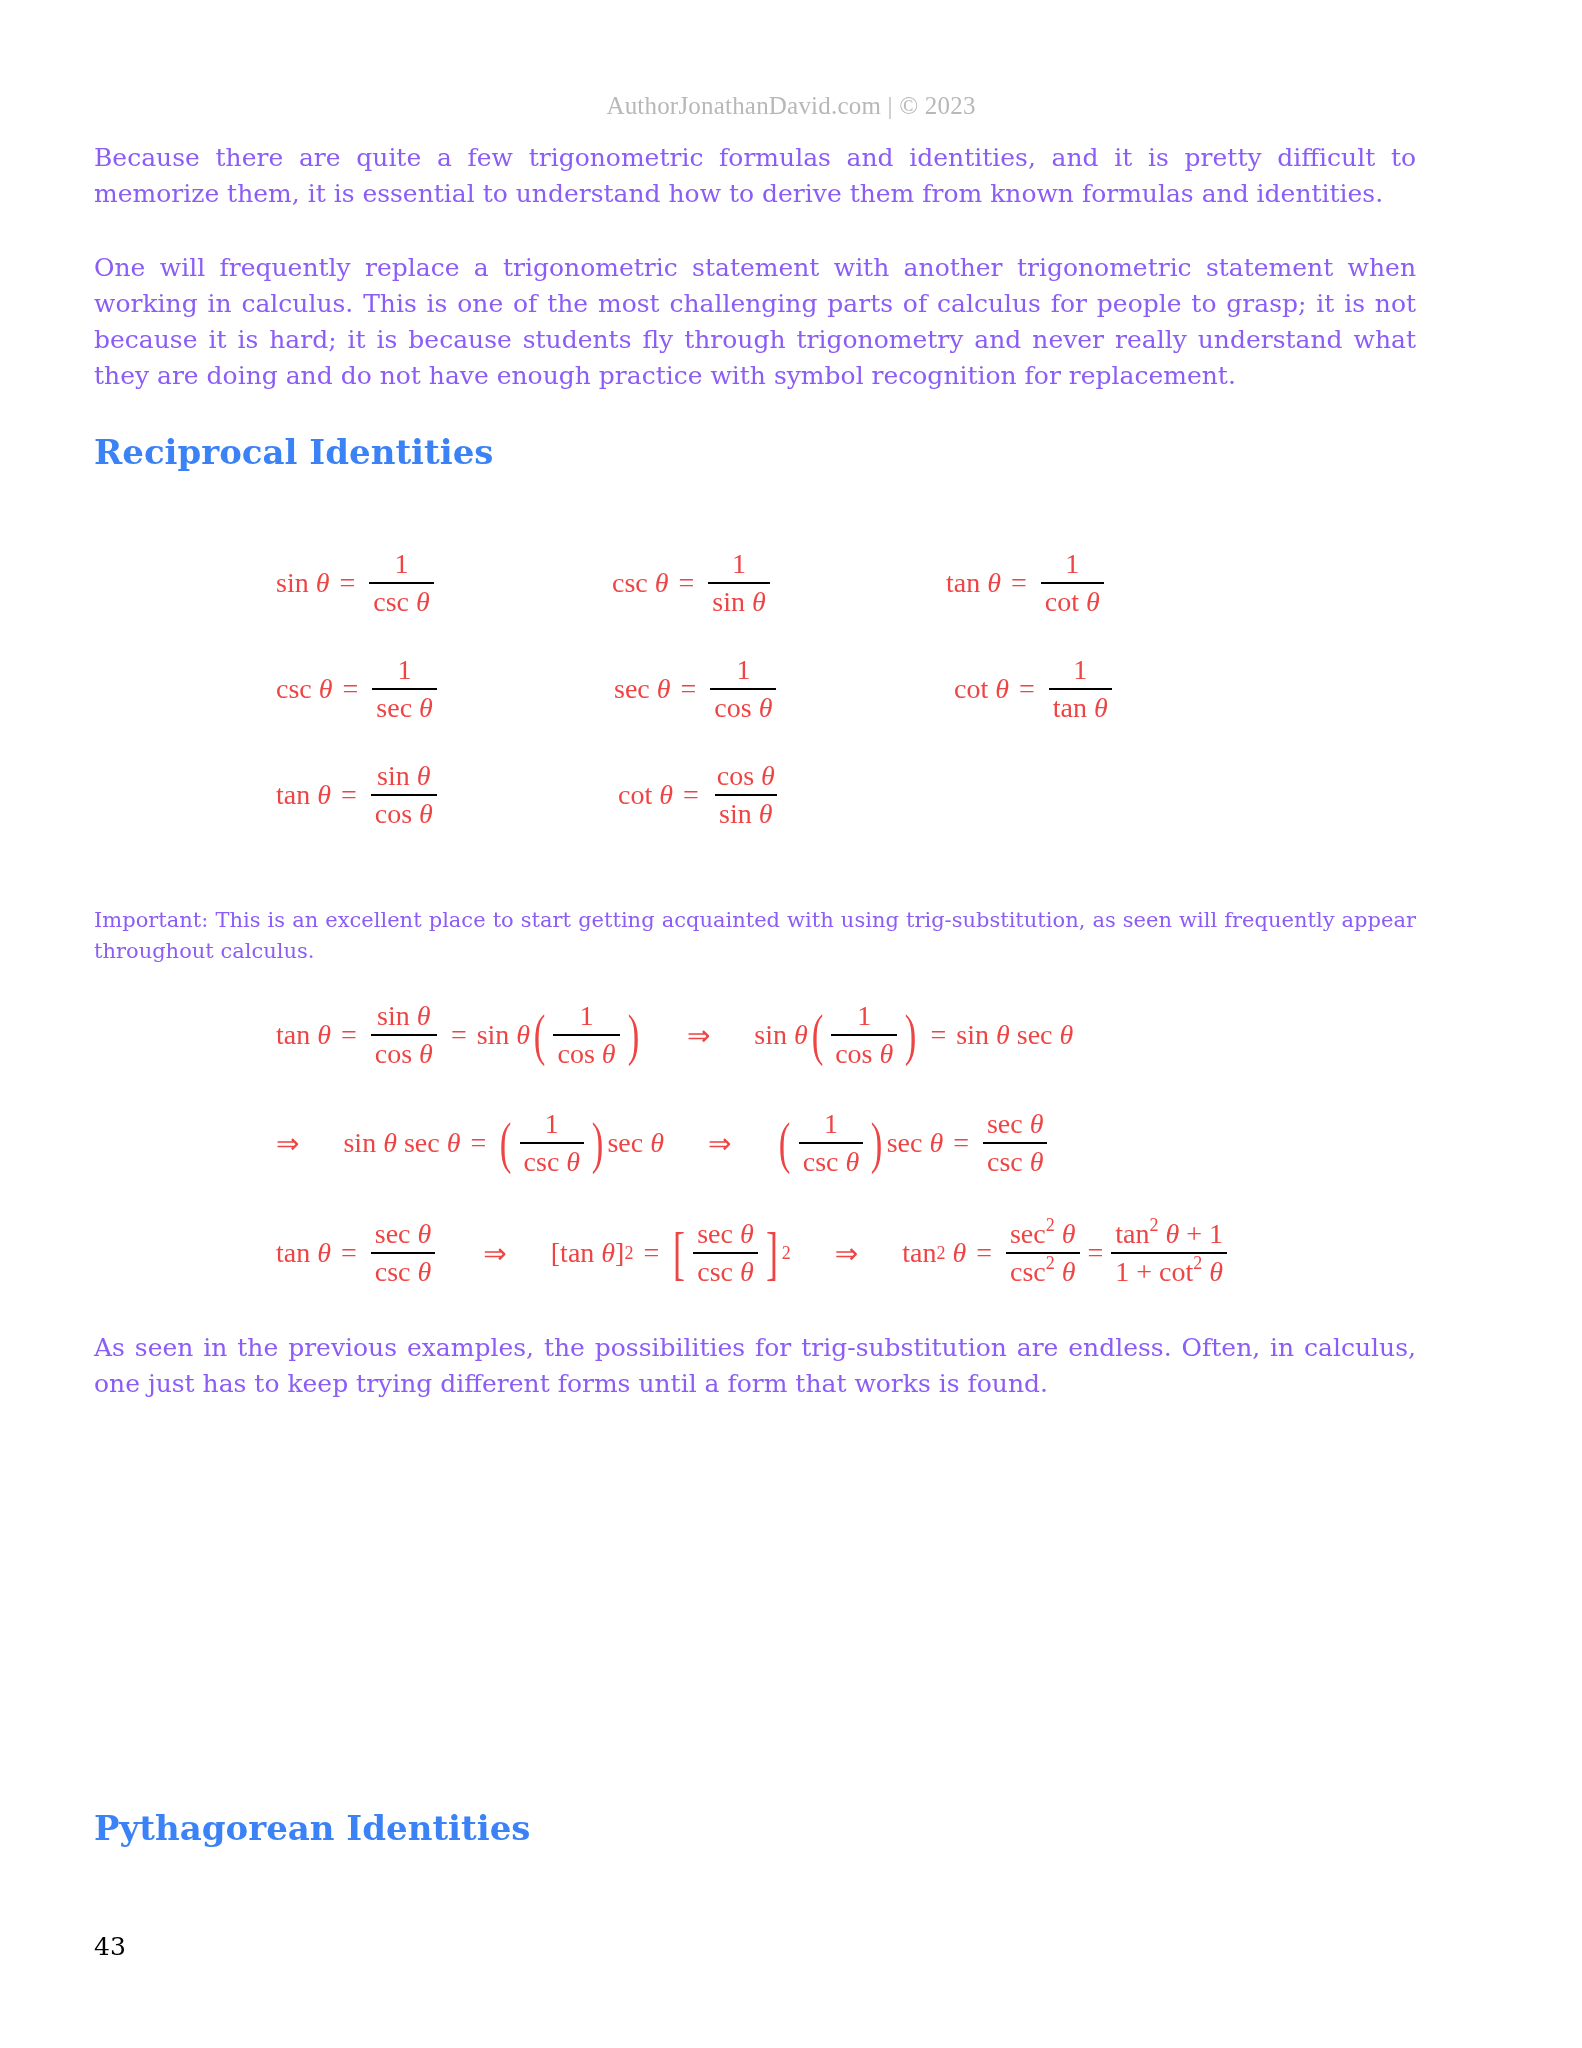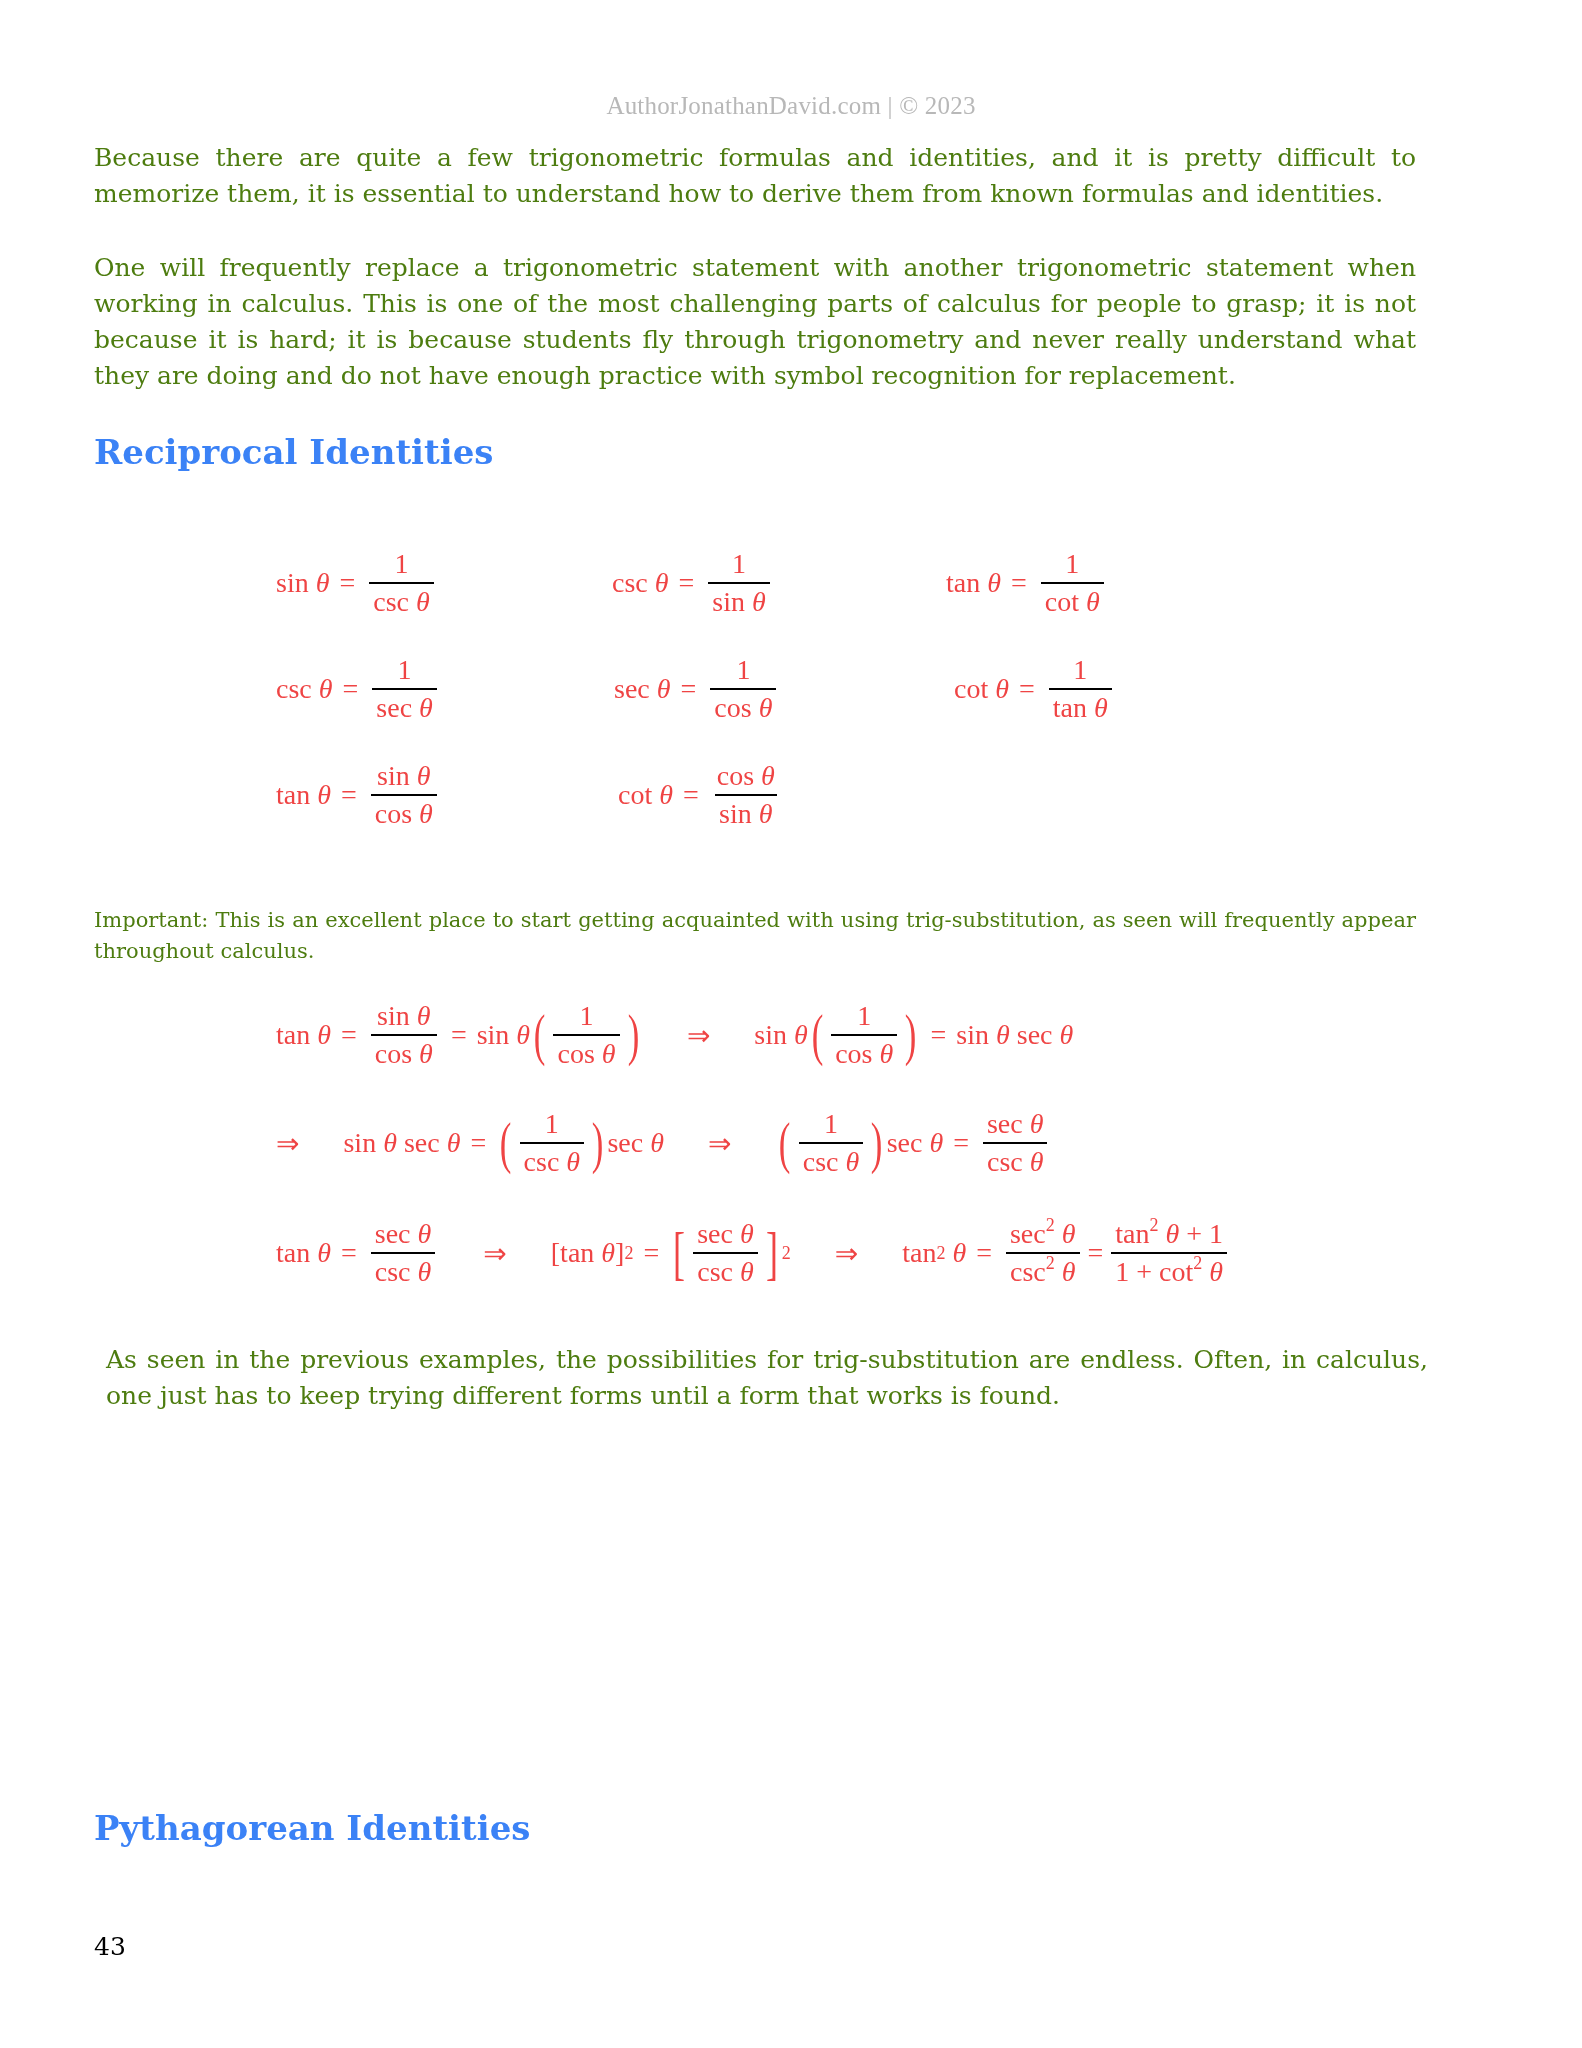--- a/index.html
+++ b/index.html
@@ -5,21 +5,21 @@
     html, body { margin: 0; padding: 0; background: #ffffff; }
     body { width: 1582px; height: 2048px; position: relative; overflow: hidden; color: #000; }
     .page { position: absolute; left: 0; top: 0; width: 1368px; height: 2048px; background: #fff; }
     .header {
       position: absolute; left: 0; width: 1582px; top: 92px; text-align: center;
       font-family: "Liberation Serif", serif; font-size: 25px; color: #b8b8b8; letter-spacing: 0.2px;
     }
     .para {
       position: absolute; left: 94px; width: 1322px;
       font-family: "DejaVu Serif", serif; font-size: 25px; line-height: 36px; text-align: justify;
-      color: #4d7c0f;
+      color: #8b5cf6;
     }
     .para.small { font-size: 21px; line-height: 31px; }
     h2 {
       position: absolute; left: 94px; margin: 0;
       font-family: "DejaVu Serif", serif; font-weight: bold; font-size: 34px; color: #3b82f6;
     }
     .math {
       font-family: "Liberation Serif", serif; font-size: 28px; color: #ef4444;
       display: inline-flex; align-items: center; white-space: nowrap;
     }
@@ -185,18 +185,18 @@
         <span class="num"><span>sec</span><sup>2</sup>&nbsp;<i class="th">θ</i></span>
         <span class="den"><span>csc</span><sup>2</sup>&nbsp;<i class="th">θ</i></span>
       </span>
     <span class="op" style="margin:0 4px;">=</span>
     <span class="frac">
         <span class="num"><span>tan</span><sup>2</sup>&nbsp;<i class="th">θ</i>&nbsp;<span>+</span>&nbsp;<span>1</span></span>
         <span class="den"><span>1</span>&nbsp;<span>+</span>&nbsp;<span>cot</span><sup>2</sup>&nbsp;<i class="th">θ</i></span>
       </span>
   </div>
 
-  <p class="para" style="top:1330px;margin:12px;">As seen in the previous examples, the possibilities for trig-substitution are endless. Often, in calculus, one just has to keep trying different forms until a form that works is found.</p>
+  <p class="para" style="top:1330px;margin:0;">As seen in the previous examples, the possibilities for trig-substitution are endless. Often, in calculus, one just has to keep trying different forms until a form that works is found.</p>
 
   <h2 style="top:1808px;">Pythagorean Identities</h2>
 
   <div class="pagenum">43</div>
 </div>
 
 </body></html>

